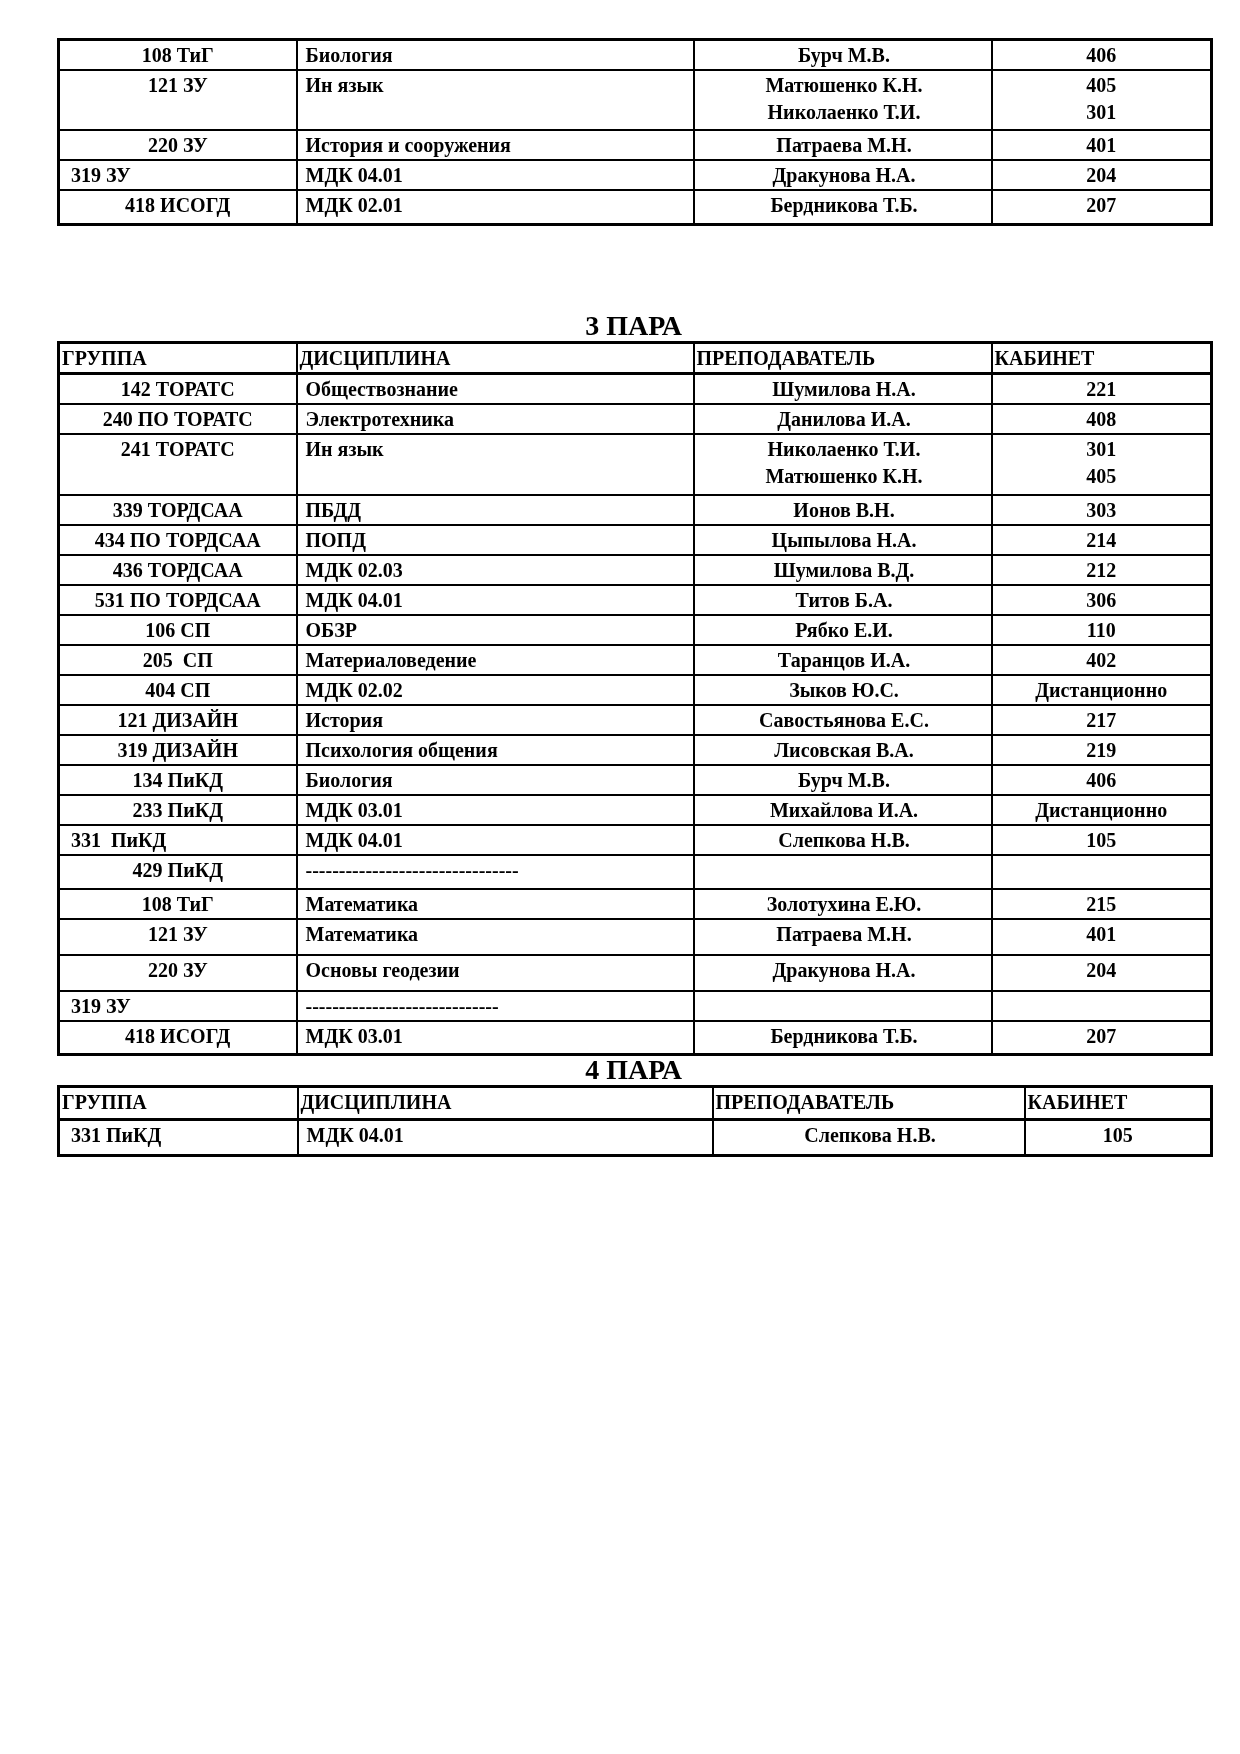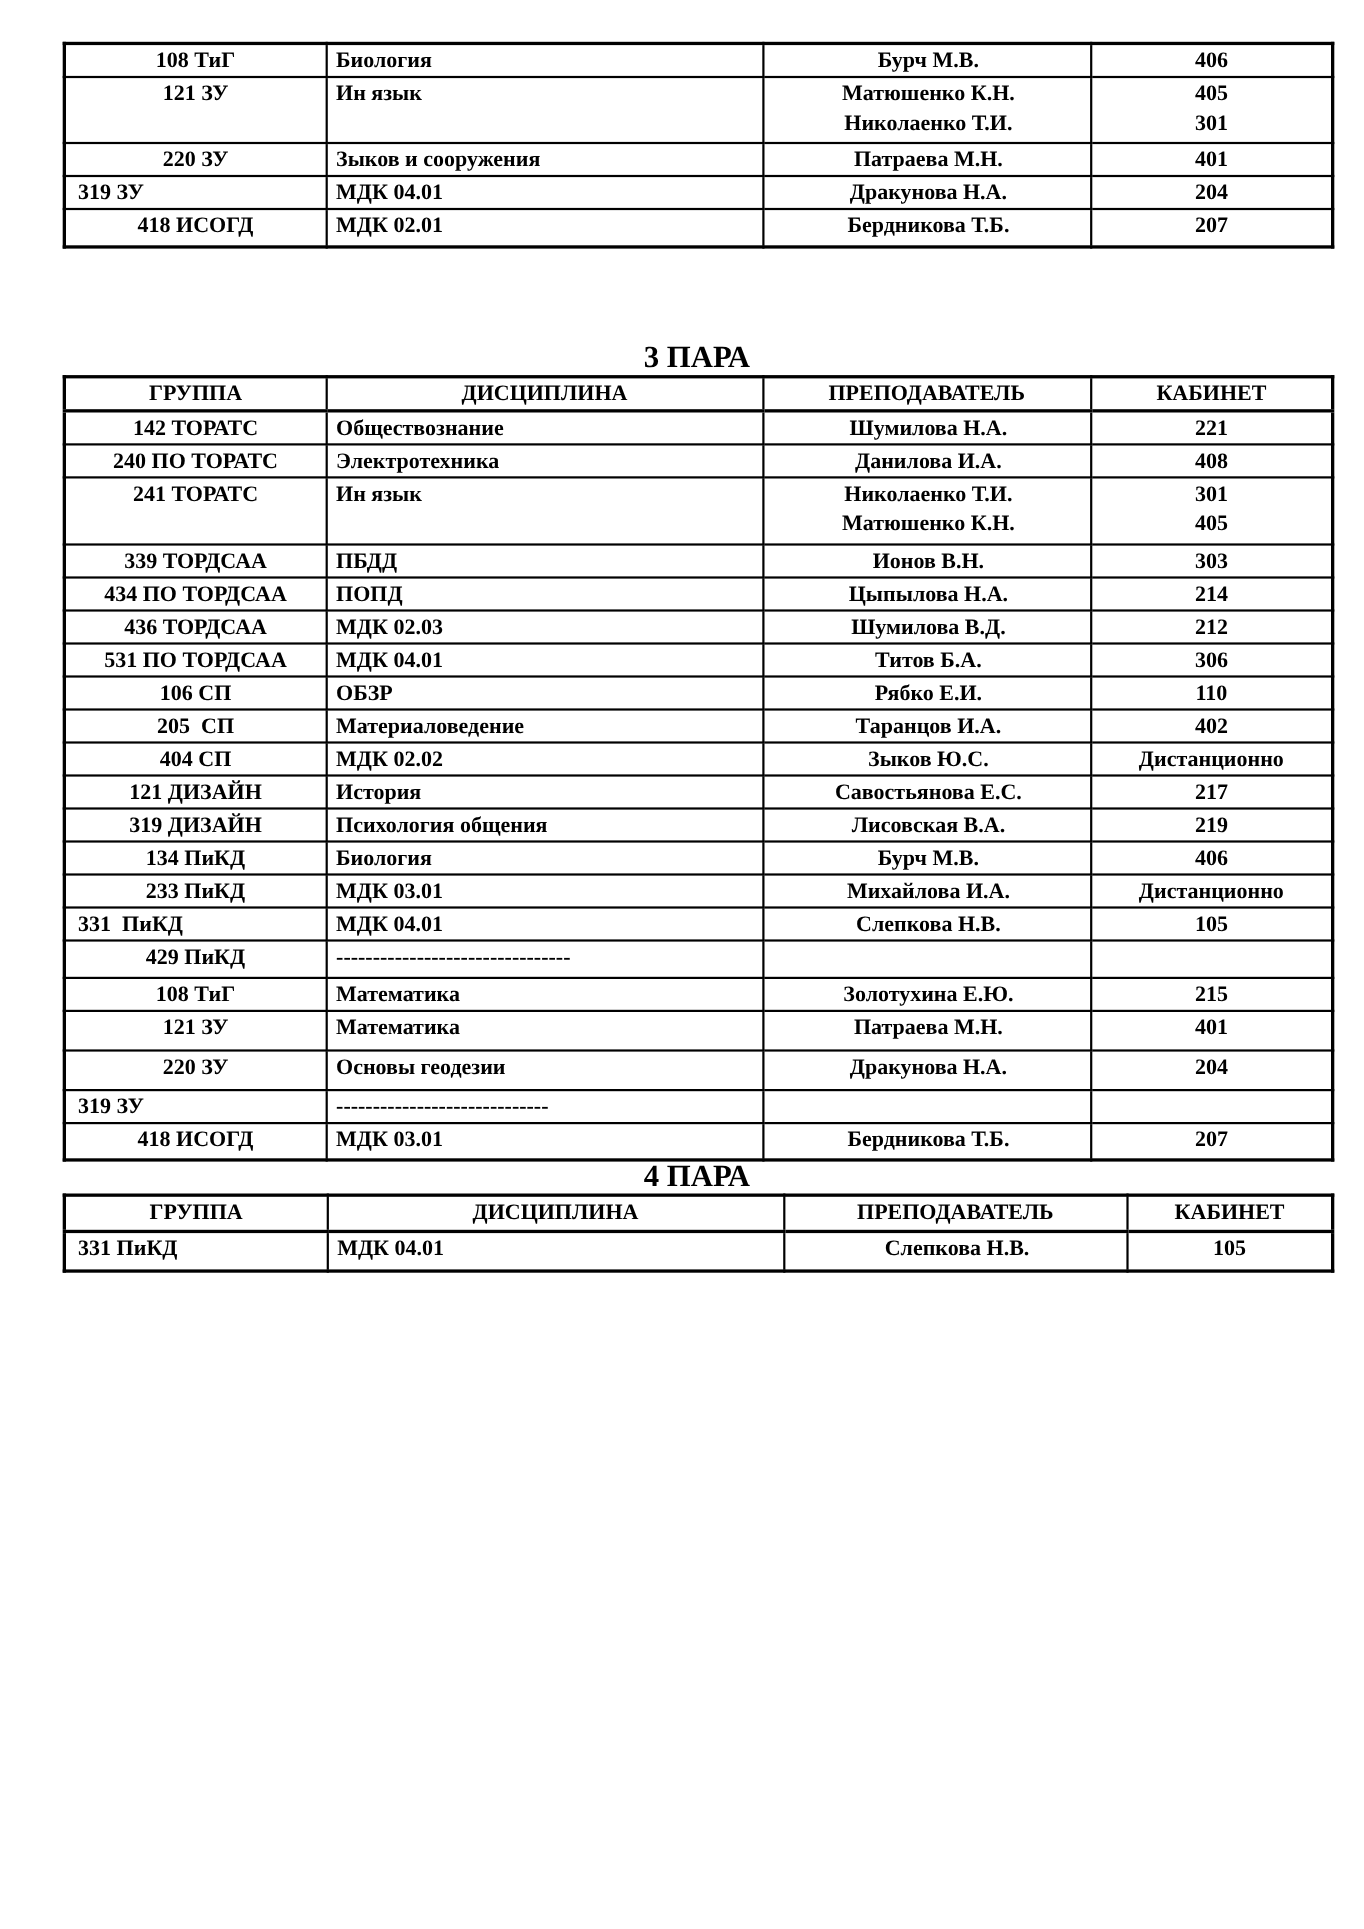--- a/index.html
+++ b/index.html
@@ -32,21 +32,21 @@
   }
   table.sched th, table.sched td{
     border:2px solid #000;
     font-size:20px;
     line-height:27px;
     vertical-align:top;
     overflow:hidden;
     font-weight:bold;
   }
   table.sched thead th{
-    text-align:center;
+    text-align:left;
     padding:1px 2px 0 2px;
     border-bottom:3px solid #000;
   }
   td.c-group{text-align:center;padding:1px 4px 0 4px;}
   td.c-group.left{text-align:left;padding-left:11px;}
   td.c-disc{text-align:left;padding:1px 6px 0 8px;}
   td.c-teach{text-align:center;padding:1px 6px 0 9px;}
   td.c-cab{text-align:center;padding:1px 4px 0 4px;margin-top:24px;}
   .cell-line{min-height:27px;}
 </style>
@@ -92,21 +92,21 @@
             <td class="c-cab">
               <div class="cell-line">405</div>
               <div class="cell-line">301</div>
             </td>
           </tr>
           <tr style="height: 30px;">
             <td class="c-group">
               <div class="cell-line">220 ЗУ</div>
             </td>
             <td class="c-disc">
-              <div class="cell-line">Зыков и сооружения</div>
+              <div class="cell-line">История и сооружения</div>
             </td>
             <td class="c-teach">
               <div class="cell-line">Патраева М.Н.</div>
             </td>
             <td class="c-cab">
               <div class="cell-line">401</div>
             </td>
           </tr>
           <tr style="height: 30px;">
             <td class="c-group left">

